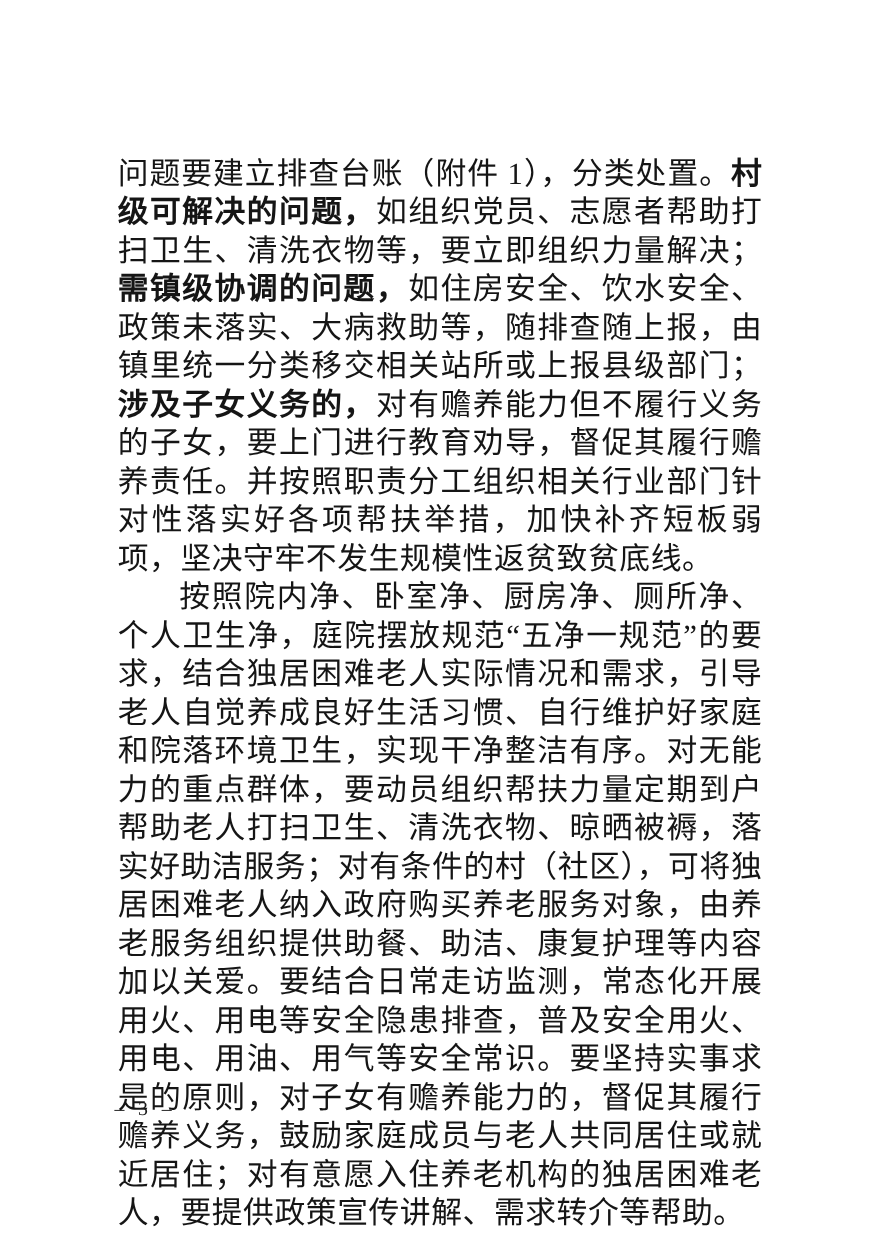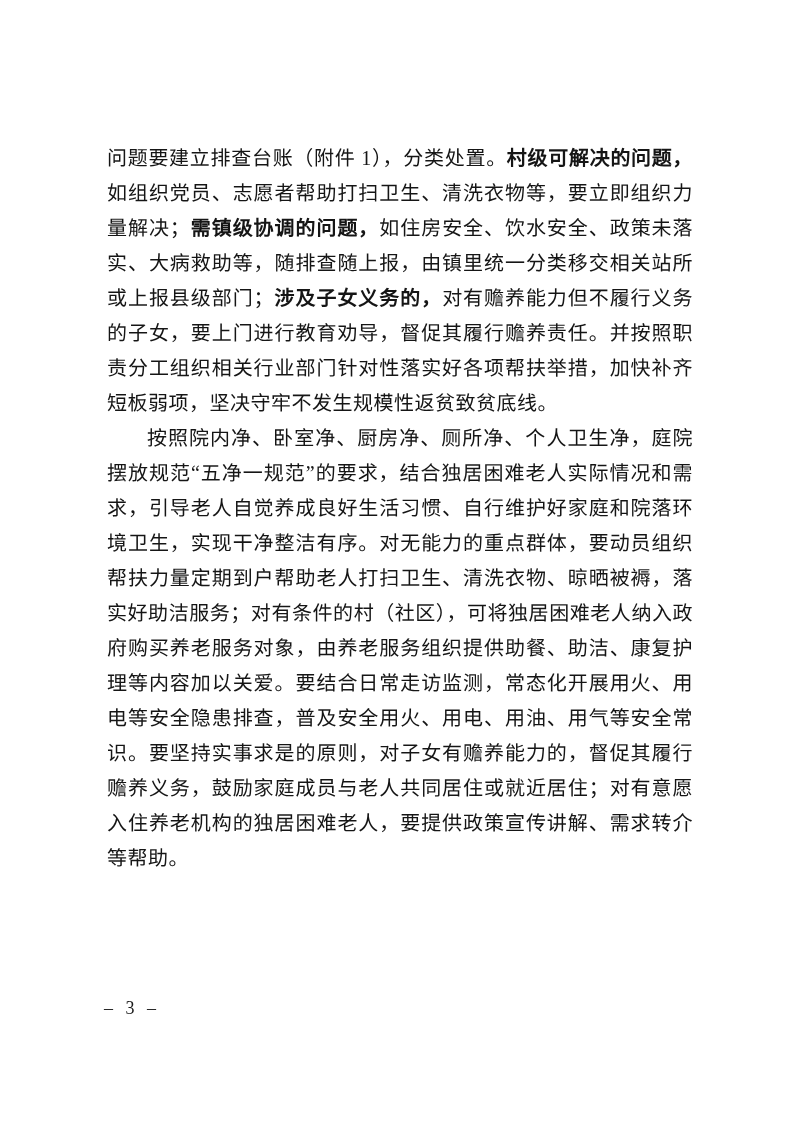--- a/index.html
+++ b/index.html
@@ -14,21 +14,21 @@
     background: #ffffff;
     overflow: hidden;
     color: #151515;
   }
   .doc-body {
     position: absolute;
     left: 107px;
     top: 141px;
     width: 586px;
     font-family: "Liberation Serif", "DejaVu Serif", serif;
-    font-size: 20px;
+    font-size: 28px;
     line-height: 35px;
     text-align: justify;
     text-justify: inter-character;
     letter-spacing: 0.5px;
   }
   .para { margin: 0; }
   .para.indent { text-indent: 2em; }
   .heading {
     margin: 0;
     text-indent: 2em;

